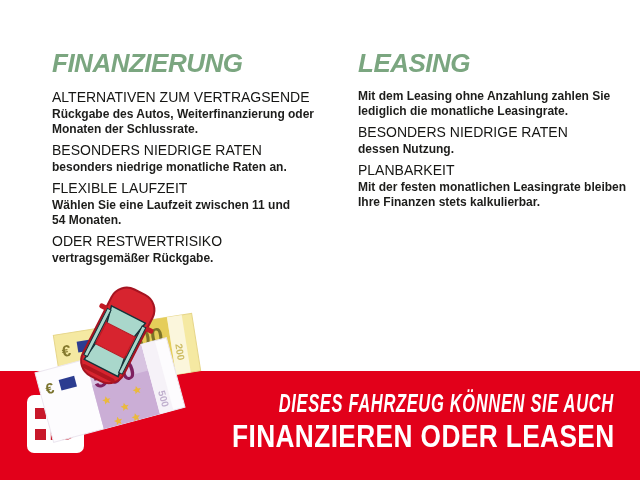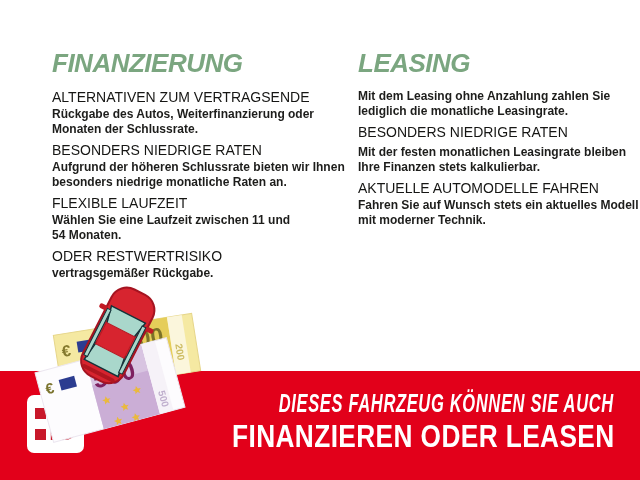--- a/index.html
+++ b/index.html
@@ -122,21 +122,20 @@
     <h1 class="col-title">FINANZIERUNG</h1>
 
     <div class="item">
       <h2 class="item-heading">ALTERNATIVEN ZUM VERTRAGSENDE</h2>
       <div class="item-line">Rückgabe des Autos, Weiterfinanzierung oder</div>
       <div class="item-line">Monaten der Schlussrate.</div>
     </div>
 
     <div class="item">
       <h2 class="item-heading">BESONDERS NIEDRIGE RATEN</h2>
-      <div class="item-line">Aufgrund der höheren Schlussrate bieten wir Ihnen</div>
       <div class="item-line">besonders niedrige monatliche Raten an.</div>
     </div>
 
     <div class="item">
       <h2 class="item-heading">FLEXIBLE LAUFZEIT</h2>
       <div class="item-line">Wählen Sie eine Laufzeit zwischen 11 und</div>
       <div class="item-line">54 Monaten.</div>
     </div>
 
     <div class="item">
@@ -148,32 +147,29 @@
   <section class="col col-right">
     <h1 class="col-title">LEASING</h1>
 
     <div class="item">
       <div class="item-line">Mit dem Leasing ohne Anzahlung zahlen Sie</div>
       <div class="item-line">lediglich die monatliche Leasingrate.</div>
     </div>
 
     <div class="item">
       <h2 class="item-heading">BESONDERS NIEDRIGE RATEN</h2>
-    </div>
-
-    <div class="item">
+      <div class="item-line">dessen Nutzung.</div>
+    </div>
+
+    <div class="item">
+      <h2 class="item-heading">PLANBARKEIT</h2>
       <div class="item-line">Mit der festen monatlichen Leasingrate bleiben</div>
       <div class="item-line">Ihre Finanzen stets kalkulierbar.</div>
     </div>
 
-    <div class="item">
-      <h2 class="item-heading">AKTUELLE AUTOMODELLE FAHREN</h2>
-      <div class="item-line">Fahren Sie auf Wunsch stets ein aktuelles Modell</div>
-      <div class="item-line">mit moderner Technik.</div>
-    </div>
   </section>
 
   <div class="banner-line1">DIESES FAHRZEUG KÖNNEN SIE AUCH</div>
   <div class="banner-line2">FINANZIEREN ODER LEASEN</div>
 
   <div class="logo">
     <div class="logo-colon">
       <div class="dot top"></div>
       <div class="dot bottom"></div>
     </div>

